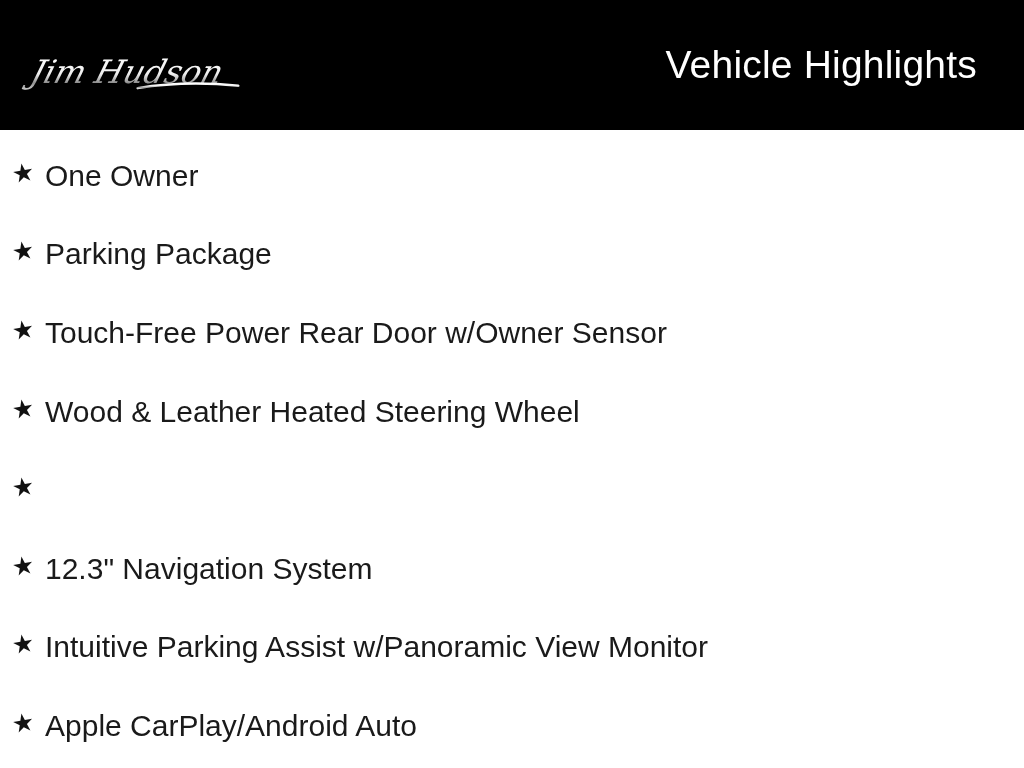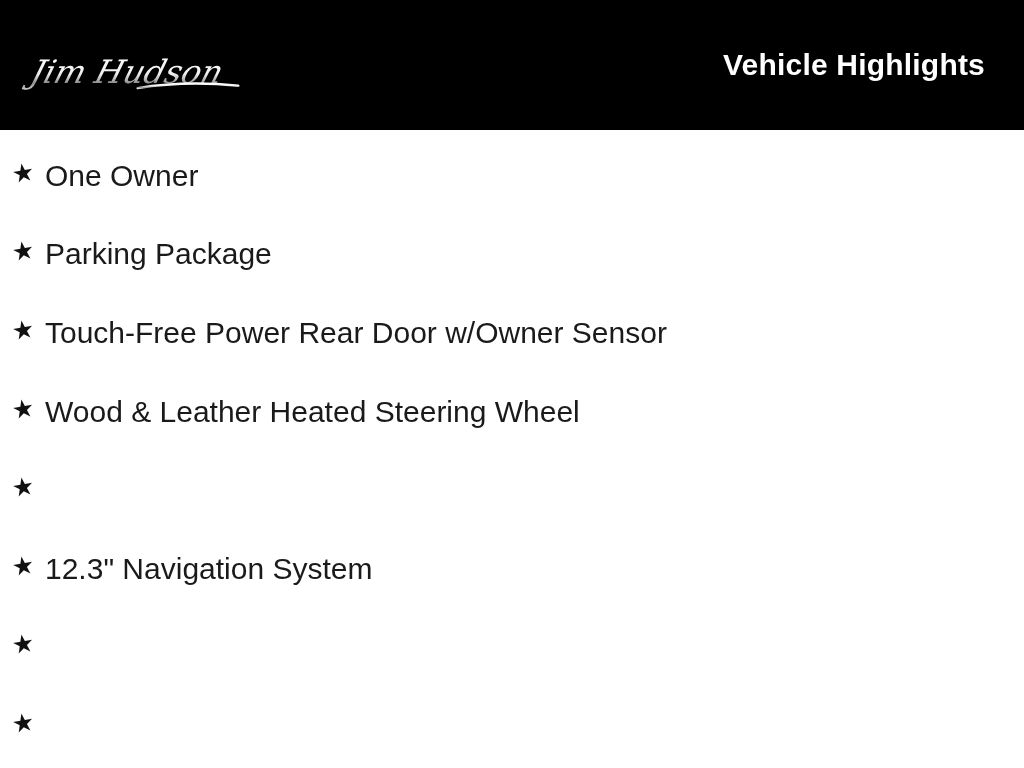--- a/index.html
+++ b/index.html
@@ -18,22 +18,22 @@
   .topbar{
     box-sizing:border-box;
     height:130px;width:100%;
     background:var(--header-bg,#000);
     display:flex;align-items:center;justify-content:space-between;
     padding:0 39px 0 16px;
   }
   .logo{flex:0 0 auto;margin-top:14px;}
   .logo svg{display:block;}
   .title{
-    margin:0;
-    font-size:30px;font-weight:700;
+    margin:8px;
+    font-size:39px;font-weight:400;
     color:var(--title-text,#fff);
     letter-spacing:0.2px;
     white-space:nowrap;
   }
   .highlights{
     list-style:none;
     margin:0;
     padding:3px 0 0 12px;
   }
   .hl{
@@ -106,20 +106,22 @@
       <span class="star">★</span>
     </li>
 
     <li class="hl">
       <span class="star">★</span>
       <span class="hl-text">12.3" Navigation System</span>
     </li>
 
     <li class="hl">
       <span class="star">★</span>
+      <span class="hl-text">Intuitive Parking Assist w/Panoramic View Monitor</span>
     </li>
 
     <li class="hl">
       <span class="star">★</span>
+      <span class="hl-text">Apple CarPlay/Android Auto</span>
     </li>
   </ul>
 
 </div>
 
 </body></html>

